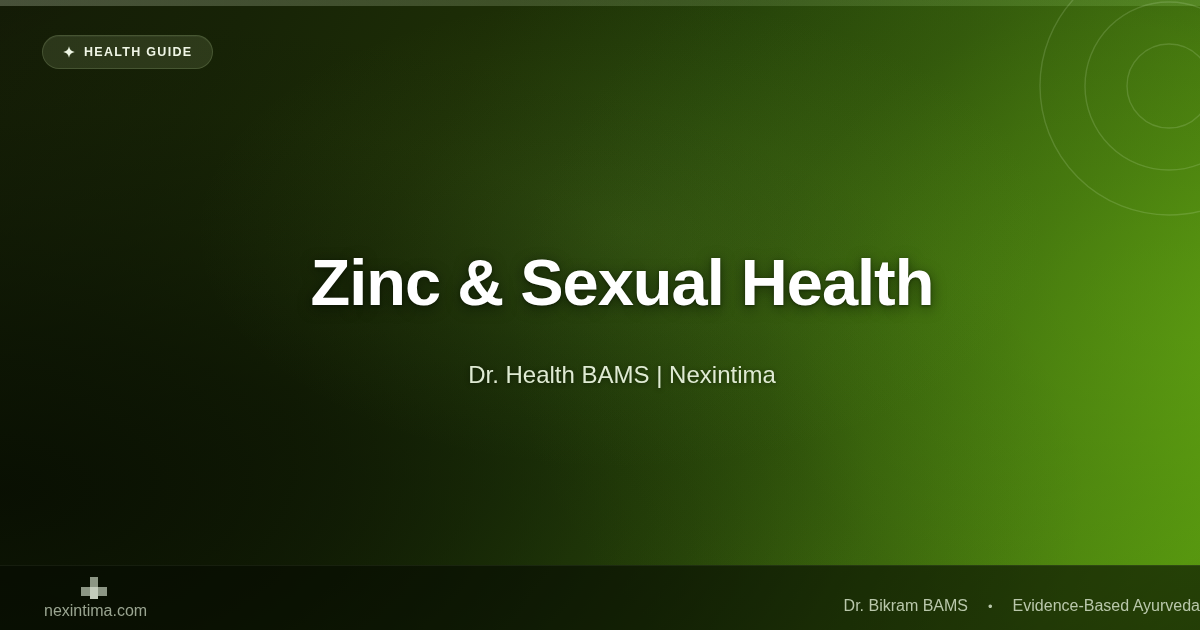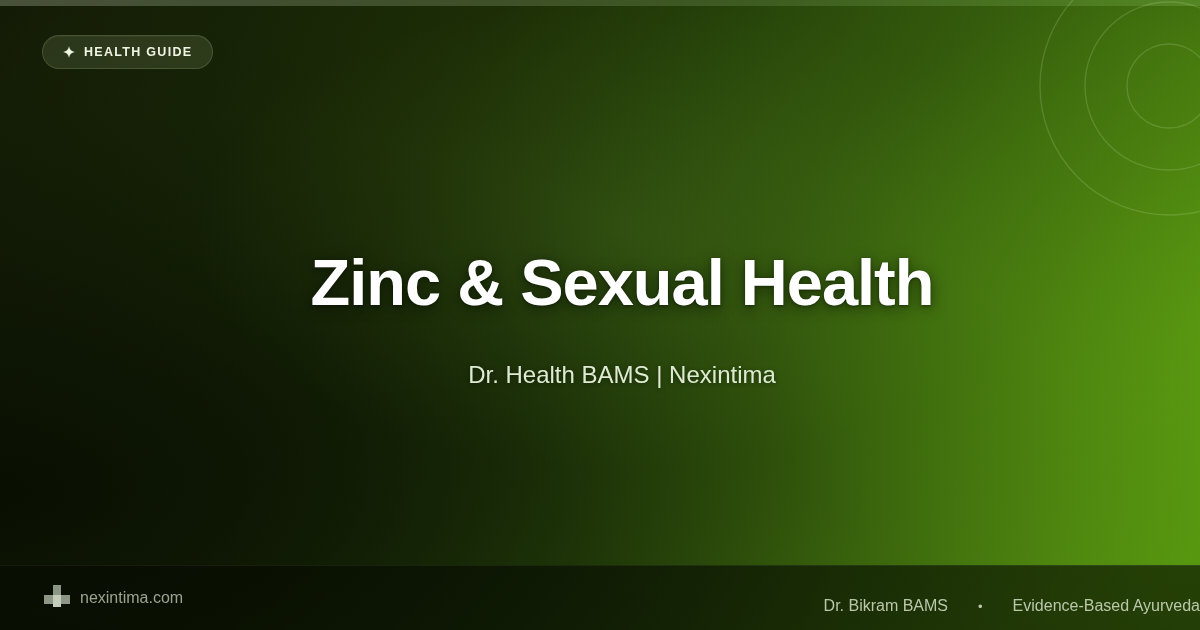--- a/index.html
+++ b/index.html
@@ -168,37 +168,38 @@
     border-top: 1px solid rgba(200,230,170,0.075);
     box-sizing: border-box;
     display: flex;
     align-items: center;
     justify-content: space-between;
     padding: 0 44px;
   }
   .footer-left {
     display: flex;
     align-items: center;
-    gap: 6px;
+    gap: 0;
+    flex-direction: column;
   }
   .logo-mark {
     display: block;
     width: 30px;
     height: 26px;
     flex: none;
   }
   .footer-site {
     font-size: 16px;
     color: #9aa591;
     line-height: 1;
   }
   .footer-right {
     display: flex;
     align-items: center;
-    gap: 30px;
+    gap: 20px;
     font-size: 16px;
     color: #b9c7ab;
     line-height: 1;
     white-space: nowrap;
     margin-top: 16px;
   }
   .footer-dot {
     font-size: 13px;
     color: #b9c7ab;
     line-height: 1;

